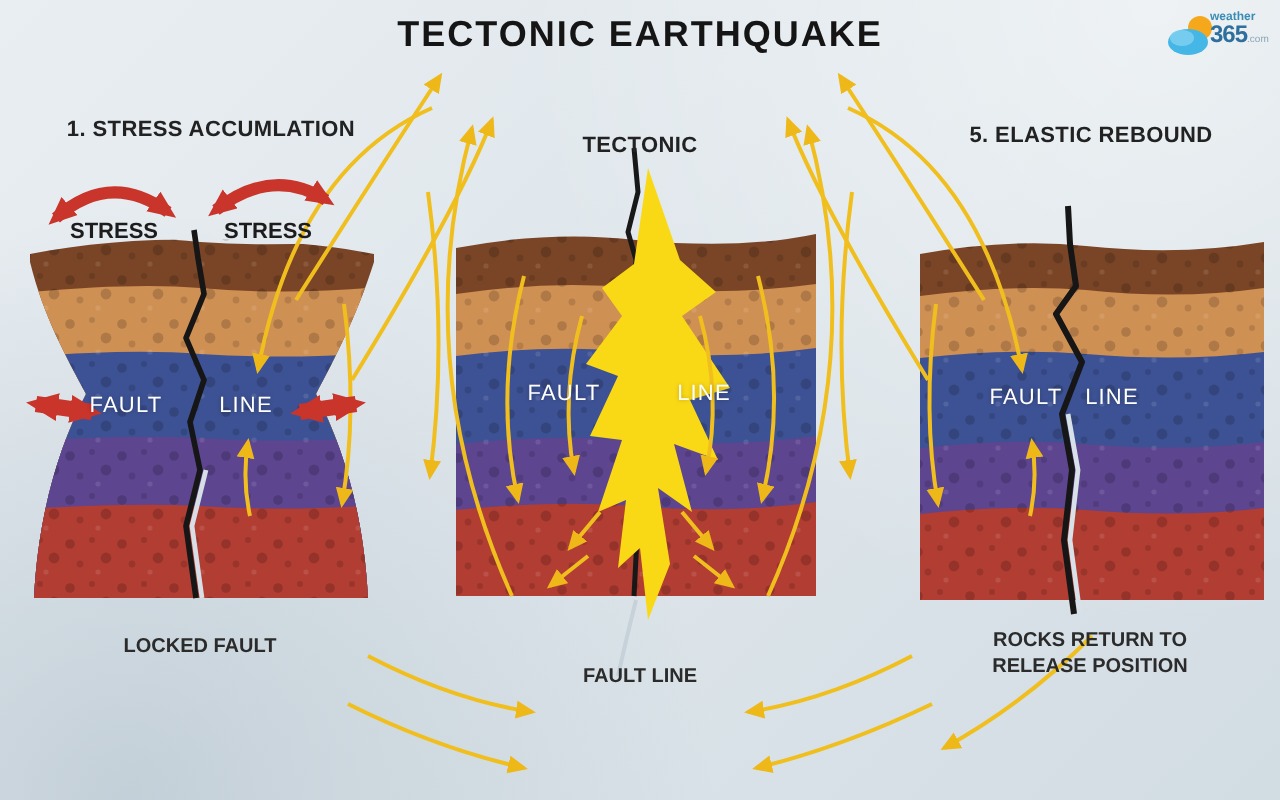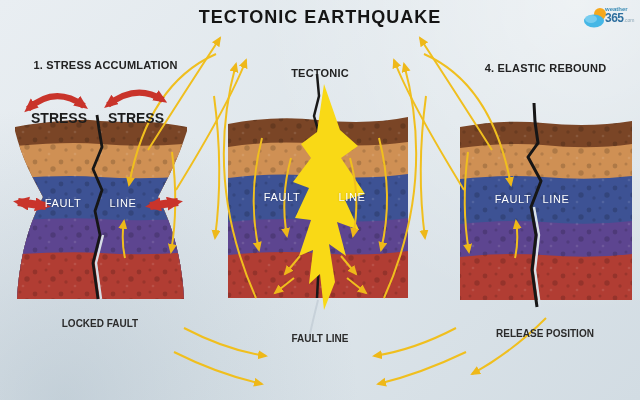--- a/index.html
+++ b/index.html
@@ -12,21 +12,21 @@
       linear-gradient(135deg,#e9eef2 0%,#dde5ea 55%,#d2dce3 100%);
   }
   .abs{position:absolute;}
   .title{
     left:0;top:7px;width:640px;text-align:center;
     font-size:18px;font-weight:bold;letter-spacing:1px;color:#151515;
   }
   .heading{
     font-size:11px;font-weight:bold;color:#222;text-align:center;letter-spacing:.2px;line-height:13px;
   }
-  .stress-label{font-size:14px;font-weight:bold;color:#1c1c1c;text-align:center;}
+  .stress-label{font-size:11px;font-weight:bold;color:#1c1c1c;text-align:center;}
   .fault-word{
     font-size:11px;font-weight:normal;color:#ffffff;letter-spacing:.6px;text-align:center;
     text-shadow:0 0 2px rgba(0,0,0,.25);
   }
   .caption{font-size:10px;font-weight:bold;color:#2b2b2b;text-align:center;line-height:13px;}
   .logo{right:3px;top:2px;width:54px;height:36px;}
   .logo-text{position:absolute;left:22px;top:3px;line-height:8px;}
   .logo-word{font-size:6px;font-weight:bold;color:#3a8cb5;display:block;}
   .logo-num{font-size:12px;font-weight:bold;color:#2e6f9e;letter-spacing:-.5px;}
   .logo-tld{font-size:5px;color:#8aa6b6;}
@@ -161,40 +161,40 @@
 
   <div class="abs title">TECTONIC EARTHQUAKE</div>
 
   <div class="abs heading" style="left:8px;top:59px;width:195px;">1. STRESS ACCUMLATION</div>
 
   <div class="abs heading" style="left:235px;top:54px;width:170px;">
     <br>
     <span>TECTONIC</span>
   </div>
 
-  <div class="abs heading" style="left:458px;top:62px;width:175px;">4. ELASTIC REBOUND</div>
+  <div class="abs heading" style="left:458px;top:62px;width:175px;">5. ELASTIC REBOUND</div>
 
   <div class="abs stress-label" style="left:31px;top:110px;width:52px;">STRESS</div>
   <div class="abs stress-label" style="left:108px;top:110px;width:52px;">STRESS</div>
 
   <div class="abs fault-word" style="left:36px;top:197px;width:54px;">FAULT</div>
   <div class="abs fault-word" style="left:100px;top:197px;width:46px;">LINE</div>
 
   <div class="abs fault-word" style="left:253px;top:191px;width:58px;">FAULT</div>
   <div class="abs fault-word" style="left:324px;top:191px;width:56px;">LINE</div>
 
   <div class="abs fault-word" style="left:486px;top:193px;width:54px;">FAULT</div>
   <div class="abs fault-word" style="left:531px;top:193px;width:50px;">LINE</div>
 
   <div class="abs caption" style="left:20px;top:317px;width:160px;">LOCKED FAULT</div>
 
   <div class="abs caption" style="left:255px;top:332px;width:130px;">FAULT LINE</div>
 
   <div class="abs caption" style="left:462px;top:314px;width:166px;">
-    <br>
+    <span>ROCKS RETURN TO</span><br>
     <span>RELEASE POSITION</span>
   </div>
 
   <div class="abs logo">
     <svg width="26" height="24" viewBox="0 0 26 24" style="position:absolute;left:0;top:4px;">
       <circle cx="17" cy="8" r="6" fill="#f6a81c"></circle>
       <ellipse cx="11" cy="15" rx="10" ry="6.5" fill="#45b7e6"></ellipse>
       <ellipse cx="8" cy="13" rx="6" ry="4" fill="#7fd0f0" opacity=".85"></ellipse>
     </svg>
     <div class="logo-text">

